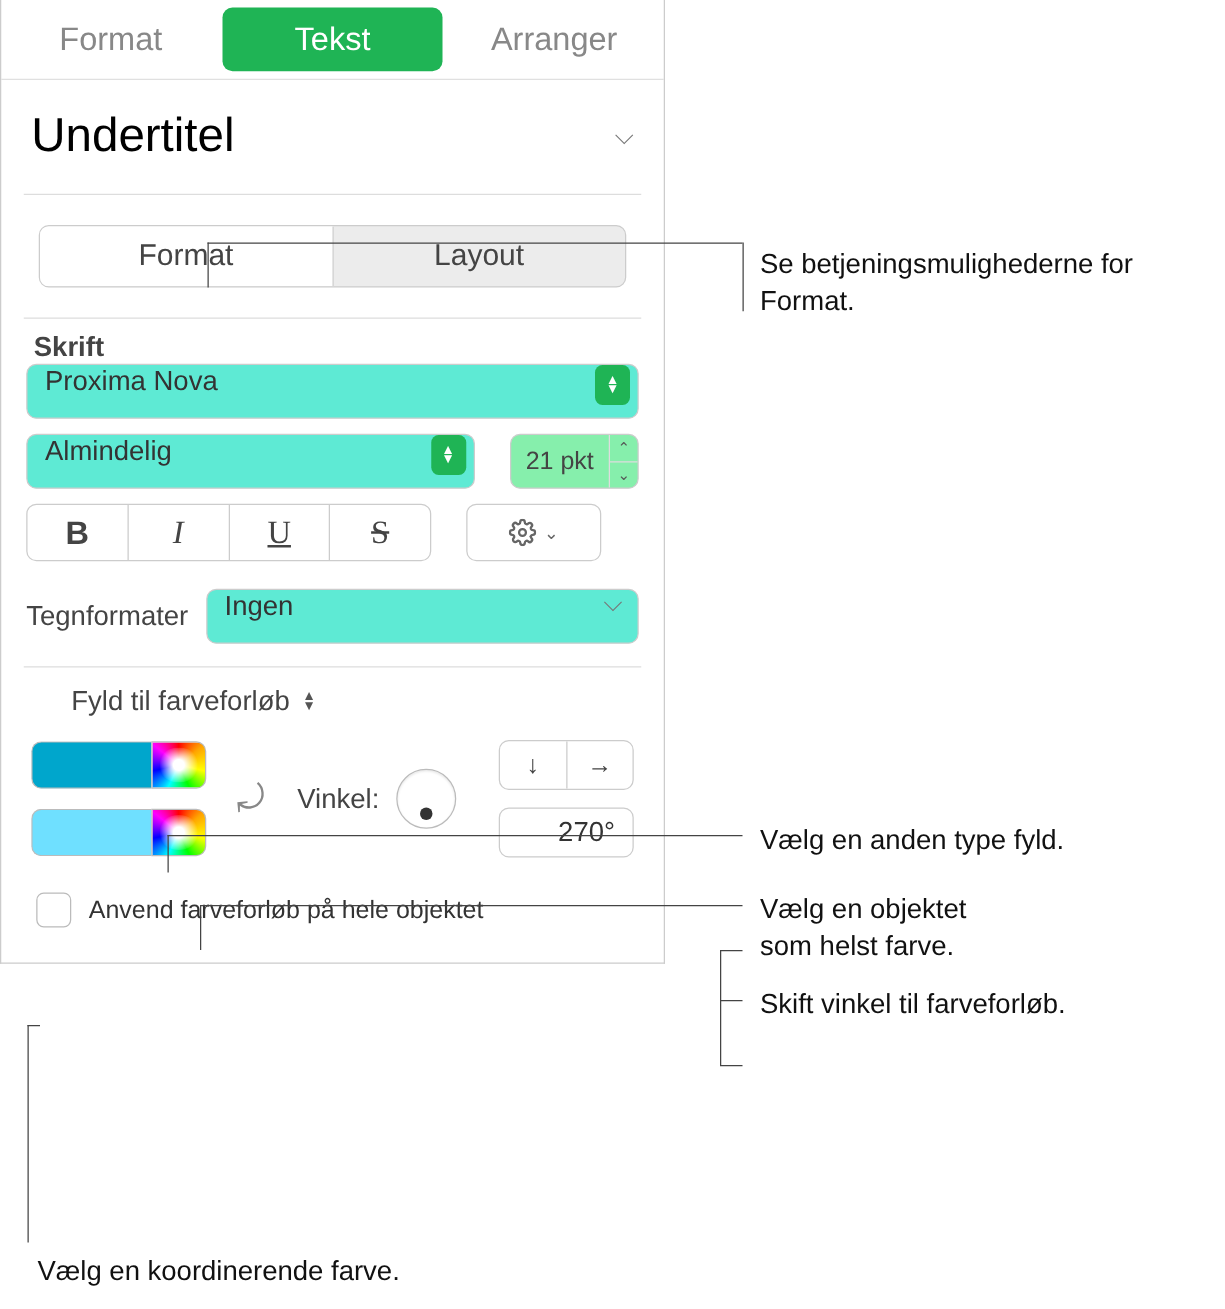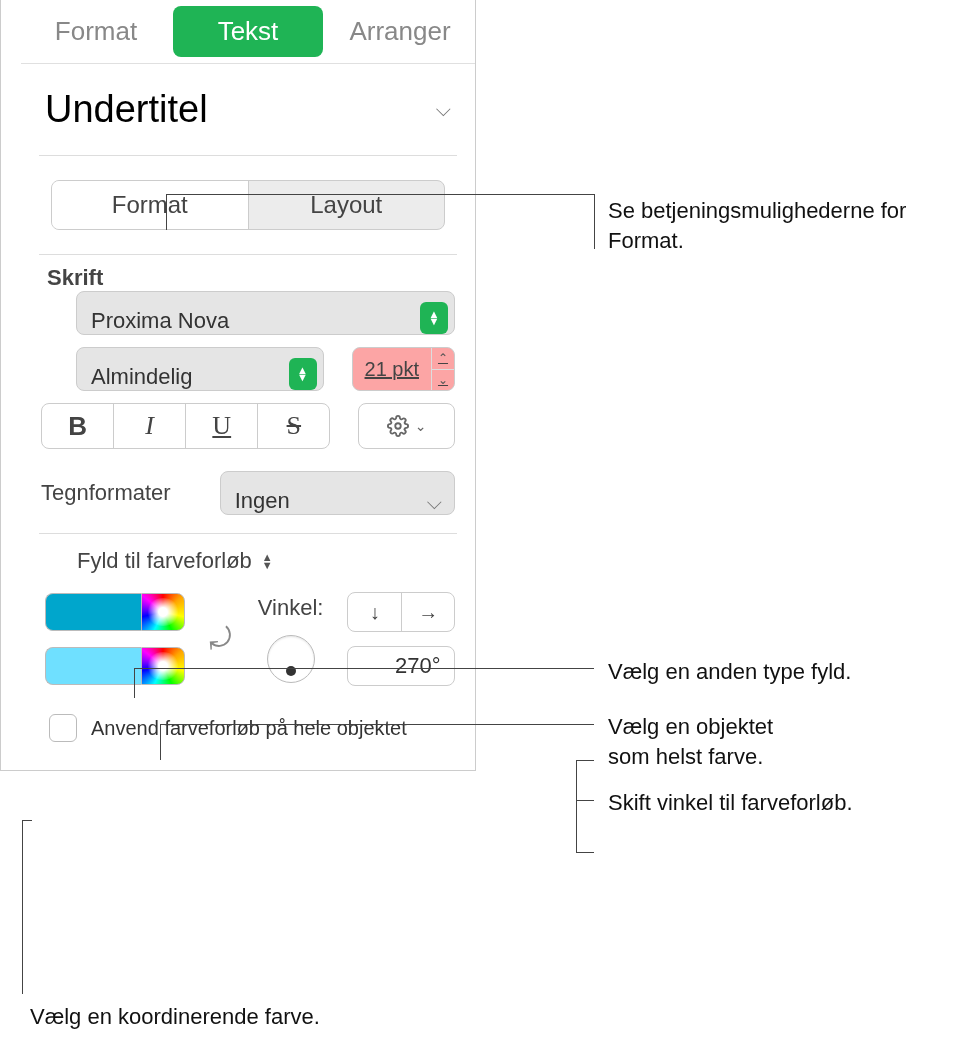--- a/index.html
+++ b/index.html
@@ -6,27 +6,26 @@
   body {
     font-family: -apple-system, "Helvetica Neue", Helvetica, Arial, sans-serif;
     font-size: 20px;
     color: #333;
     background: #fff;
     width: 980px;
     height: 1047px;
     position: relative;
   }
   .panel {
-    width: 476px;
+    width: 532px;
     border: 1px solid #ccc;
     border-top: none;
     position: absolute;
     left: 0;
     top: 0;
-    padding-left: 20px;
   }
   .top-tabs {
     display: flex;
     border-bottom: 1px solid #e0e0e0;
     height: 64px;
     align-items: stretch;
   }
   .top-tab {
     flex: 1;
     display: flex;
@@ -93,29 +92,28 @@
   }
   .section-label {
     font-size: 22px;
     font-weight: 600;
     color: #444;
     margin-bottom: 0;
     padding-left: 6px;
   }
   .select {
     display: flex;
-    align-items: flex-end;
+    align-items: flex-start;
     justify-content: space-between;
     border: 1px solid #ccc;
     border-radius: 8px;
-    background: #e5e5e5;
+    background: #5eead4;
     height: 44px;
     padding: 0 6px 0 14px;
     font-size: 22px;
-    margin-left: 35px;
   }
   .select .arrows {
     width: 28px;
     height: 32px;
     border-radius: 6px;
     display: flex;
     flex-direction: column;
     align-items: center;
     justify-content: center;
     line-height: 7px;
@@ -125,23 +123,22 @@
     background: #1fb455;
     color: #fff;
   }
   .row { display: flex; gap: 28px; margin-top: 12px; align-items: center;}
   .stepper {
     display: flex;
     align-items: center;
     border: 1px solid #ccc;
     border-radius: 8px;
     height: 44px;
-    background: #fca5a5;
+    background: #86efac;
     color:#444;
-    text-decoration:underline;
   }
   .stepper .val {
     padding: 0 12px;
     font-size: 20px;
   }
   .stepper .btns {
     display: flex;
     flex-direction: column;
     border-left: 1px solid #ddd;
     height: 100%;
@@ -225,21 +222,21 @@
   .well::after{
     content:"";position:absolute;inset:4px;border-radius:50%;
     background: radial-gradient(circle,#fff 20%, transparent 70%), conic-gradient(red,orange,yellow,lime,cyan,blue,magenta,red);
   }
   .flip-icon {
     font-size:28px;color:#888;
     transform: rotate(40deg);
     padding: 0 4px;
   }
   .angle-group {
-    display:flex;align-items:center;gap:14px;flex-direction:column;
+    display:flex;align-items:center;gap:14px;
   }
   .angle-label { font-size:22px;color:#444; }
   .angle-dial {
     width:48px;height:48px;border-radius:50%;
     border:1px solid #bbb;background:#fff;
     position:relative;
     box-shadow: inset 0 1px 2px rgba(0,0,0,0.1);
   }
   .angle-dial::after{
     content:"";position:absolute;width:10px;height:10px;background:#333;border-radius:50%;

